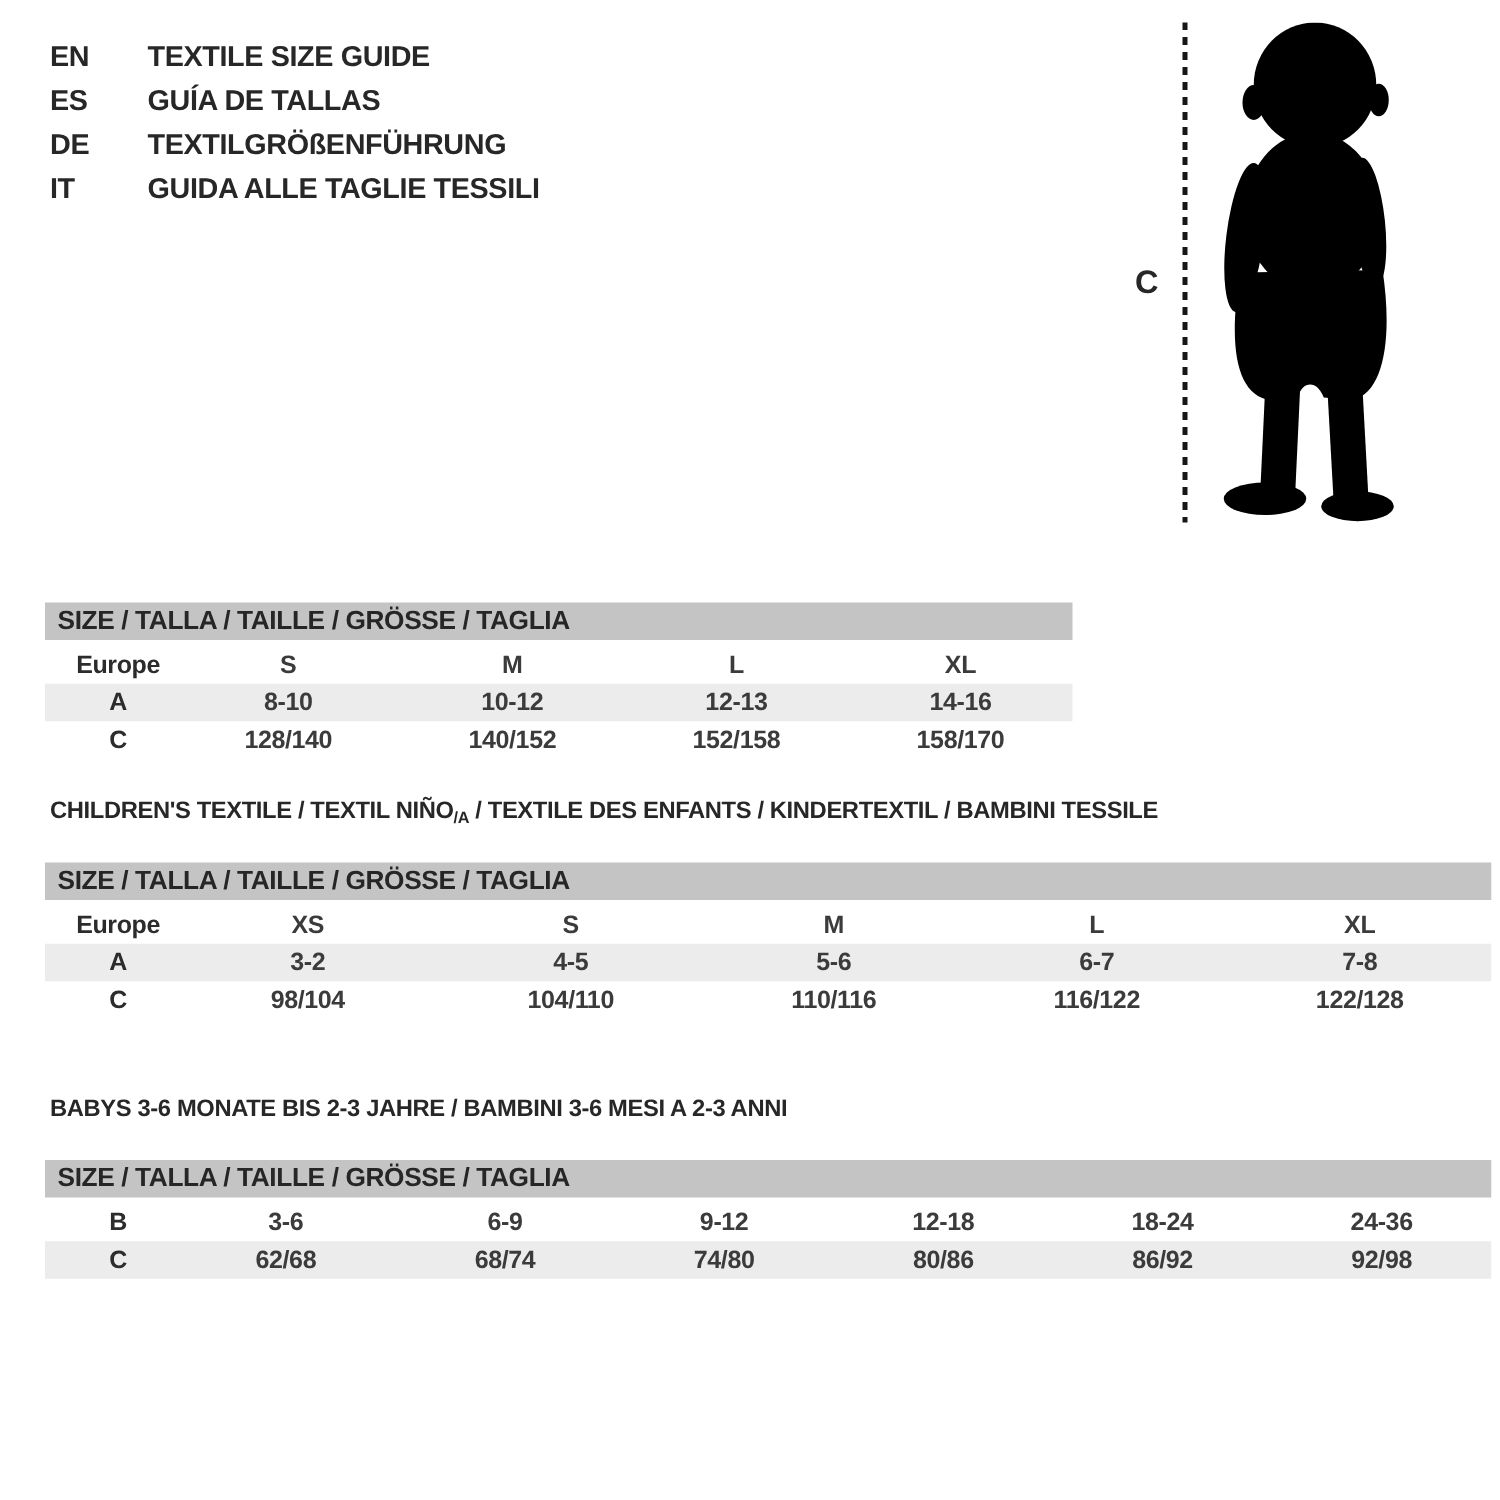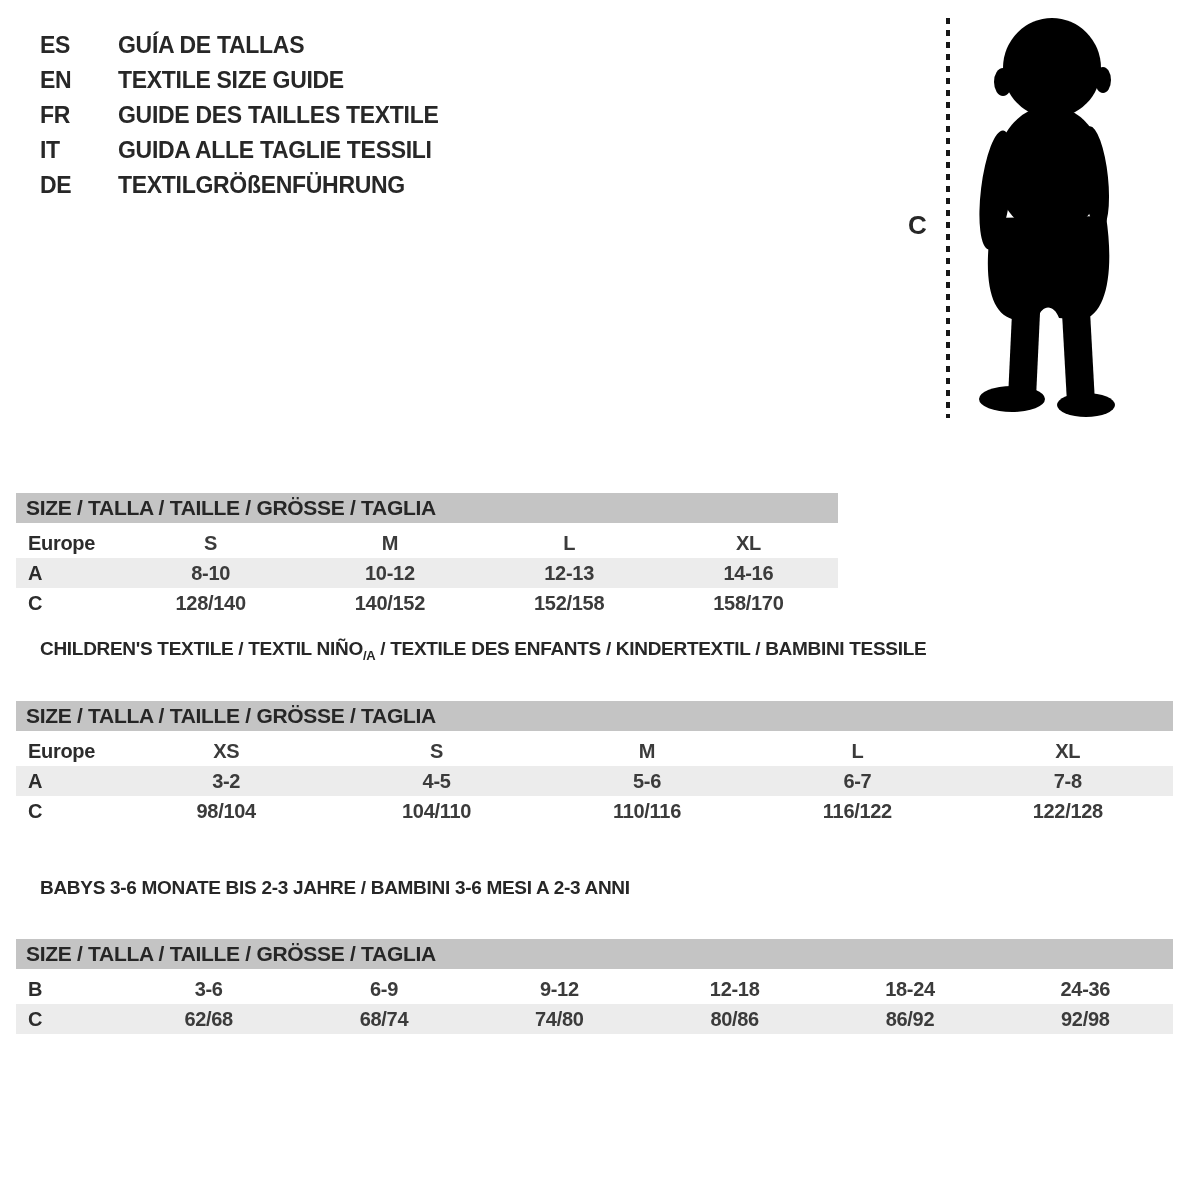--- a/index.html
+++ b/index.html
@@ -72,22 +72,21 @@
     font-size: 19px;
     font-weight: bold;
     letter-spacing: -0.3px;
     white-space: nowrap;
   }
   .section-title sub {
     font-size: 13px;
   }
   .size-table {
     position: absolute;
-    left: 16px;
-    margin-top: 11px;
+    left: 36px;
   }
   .size-header-bar {
     height: 30px;
     background: #c4c4c4;
     display: flex;
     align-items: center;
     padding-left: 10px;
     box-sizing: border-box;
     font-size: 21px;
     font-weight: bold;
@@ -107,21 +106,21 @@
   .cols6 { grid-template-columns: 105px repeat(6, 1fr); }
   .trow.shaded { background: #ececec; }
   .cell {
     text-align: center;
     font-size: 20px;
     font-weight: bold;
     letter-spacing: -0.3px;
     color: #3b3b3b;
   }
   .cell.lab {
-    text-align: left;
+    text-align: center;
     padding-left: 12px;
     color: #2c2c2c;
   }
 
   
   #junior-title   { top: 434px; }
   #junior-table   { top: 482px; }
   #children-title { top: 638px; text-align: center; }
   #children-table { top: 690px; }
   #babies-title-1 { top: 845px; }
@@ -144,38 +143,34 @@
     white-space: nowrap;
   }
 </style>
 </head>
 <body>
 
 <div id="page">
 
   <div class="lang-block">
     <div class="lang-row">
+      <span class="lang-code">EN</span>
+      <span class="lang-text">TEXTILE SIZE GUIDE</span>
+    </div>
+    <div class="lang-row">
       <span class="lang-code">ES</span>
       <span class="lang-text">GUÍA DE TALLAS</span>
     </div>
     <div class="lang-row">
-      <span class="lang-code">EN</span>
-      <span class="lang-text">TEXTILE SIZE GUIDE</span>
-    </div>
-    <div class="lang-row">
-      <span class="lang-code">FR</span>
-      <span class="lang-text">GUIDE DES TAILLES TEXTILE</span>
+      <span class="lang-code">DE</span>
+      <span class="lang-text">TEXTILGRÖßENFÜHRUNG</span>
     </div>
     <div class="lang-row">
       <span class="lang-code">IT</span>
       <span class="lang-text">GUIDA ALLE TAGLIE TESSILI</span>
-    </div>
-    <div class="lang-row">
-      <span class="lang-code">DE</span>
-      <span class="lang-text">TEXTILGRÖßENFÜHRUNG</span>
     </div>
   </div>
 
   <div class="measure-line"></div>
   <div class="measure-label">C</div>
   <svg class="toddler" viewBox="0 0 175 400" aria-hidden="true">
     <g fill="#000000">
 
       <ellipse cx="90" cy="50" rx="49" ry="50"></ellipse>
 

